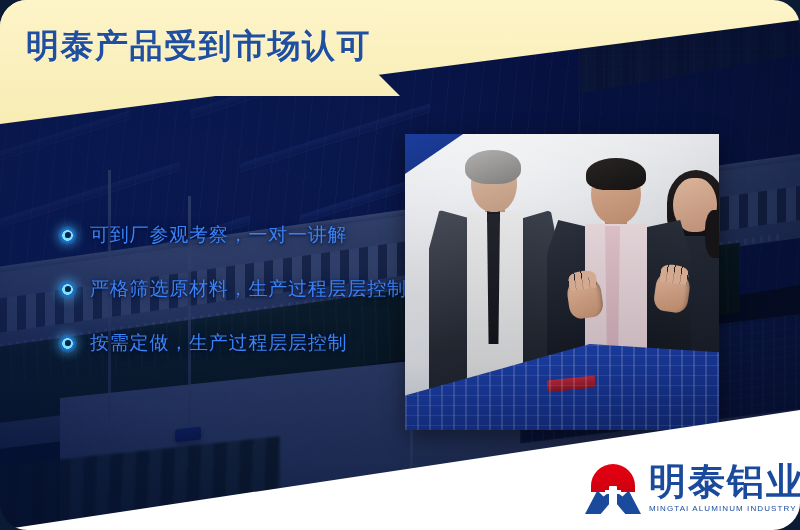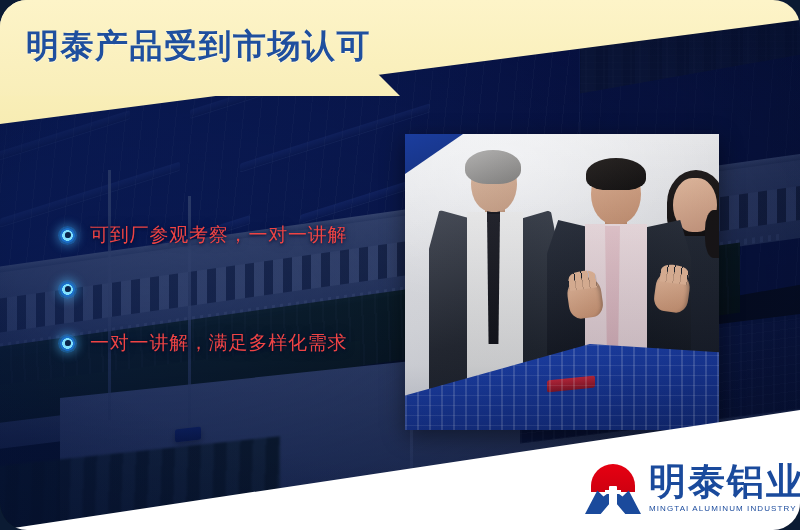--- a/index.html
+++ b/index.html
@@ -199,21 +199,21 @@
       rgba(40,140,220,.55) 56% 72%, rgba(30,110,200,.18) 76% 100%);
     box-shadow:0 0 8px 2px rgba(80,190,255,.40);
   }
   .dot::after{
     content:""; position:absolute; left:6.5px; top:6.5px; width:6px; height:6px;
     border-radius:50%; background:#0a2348;
     box-shadow:0 0 3px rgba(140,220,255,.8);
   }
 
   .btext{
-    font-size:19px; color:#ef4444; letter-spacing:.8px; white-space:nowrap;
+    font-size:19px; color:#3b82f6; letter-spacing:.8px; white-space:nowrap;
     text-shadow:0 1px 3px rgba(0,10,40,.85), 0 0 10px rgba(0,20,60,.6);
   }
 
   
   .photo{
     position:absolute; left:405px; top:134px; width:314px; height:296px;
     overflow:hidden;
     background:linear-gradient(160deg,#e9e9e9 0%, #dcdcdc 38%, #cfcfd2 72%, #c2c3c7 100%);
     box-shadow:0 6px 22px rgba(0,0,0,.45);
   }
@@ -445,25 +445,26 @@
 
   <div class="bullets">
 
     <div class="bullet">
       <span class="dot"></span>
       <span class="btext">可到厂参观考察，一对一讲解</span>
     </div>
 
     <div class="bullet">
       <span class="dot"></span>
+      <span class="btext">严格筛选原材料，生产过程层层控制</span>
     </div>
 
     <div class="bullet">
       <span class="dot"></span>
-      <span class="btext">一对一讲解，满足多样化需求</span>
+      <span class="btext">按需定做，生产过程层层控制</span>
     </div>
 
 
   </div>
 
   <div class="photo">
     <div class="ph-wall"></div>
     <div class="ph-diag"></div>
 
     <div class="p1">

